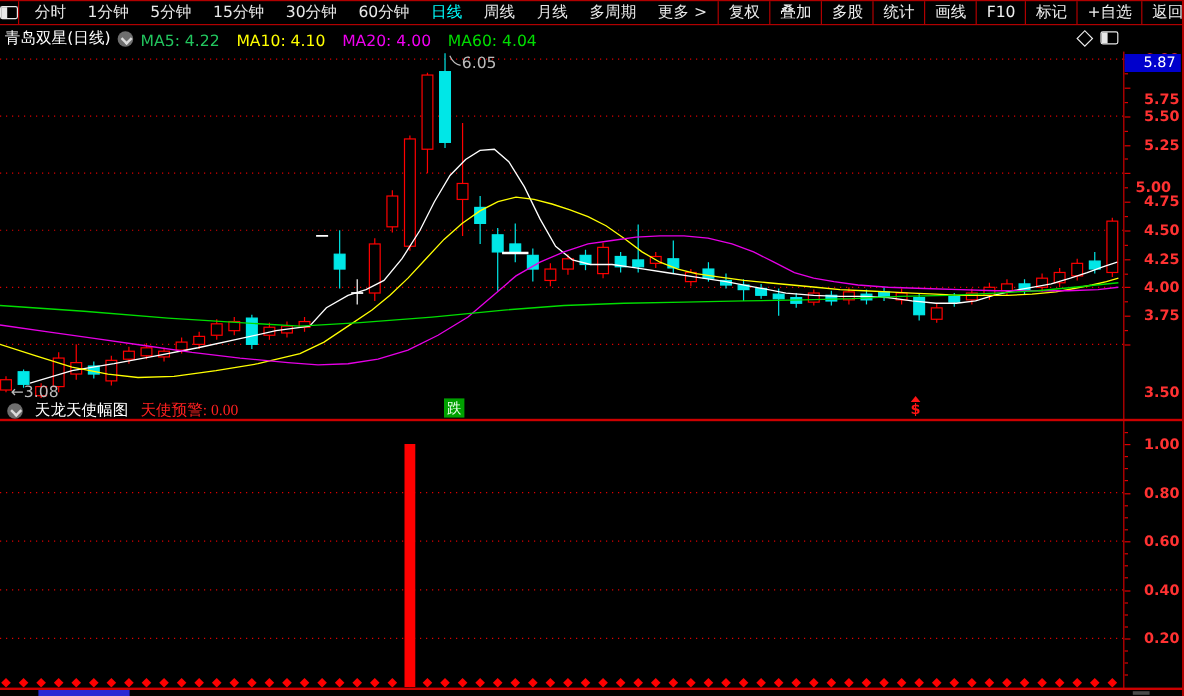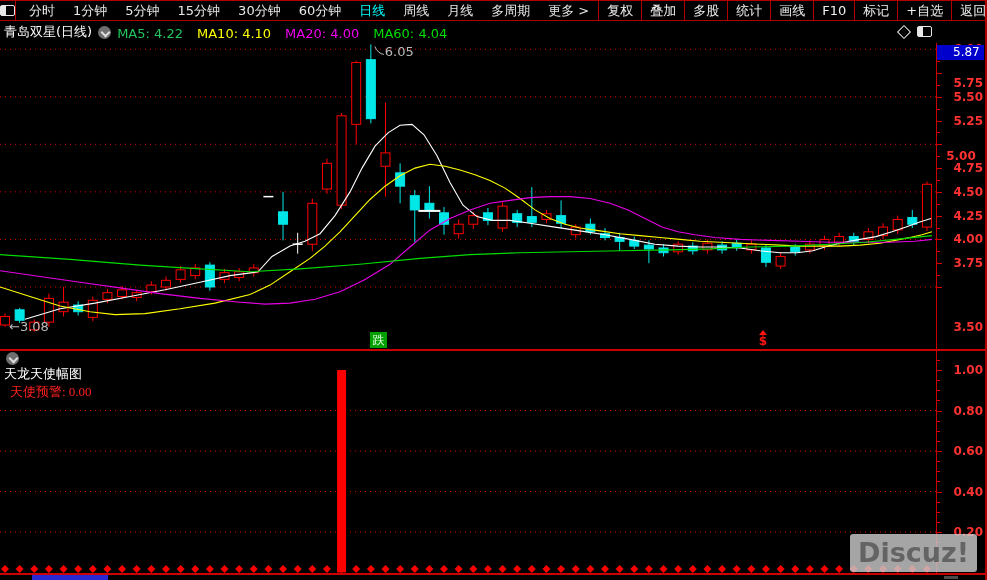--- a/index.html
+++ b/index.html
@@ -32,21 +32,21 @@
   #main-chart{position:absolute;left:0;top:43px;width:936px;height:307px;}
   #main-axis{position:absolute;left:937px;top:43px;width:48px;height:306px;overflow:hidden;}
   .axis-label{position:absolute;right:2px;width:44px;text-align:right;color:#ff3232;
         font-size:12px;font-weight:bold;line-height:14px;z-index:1;}
   .tick{position:absolute;left:0;height:1px;background:#dd0000;}
   #price-highlight{position:absolute;left:0;top:2px;width:47px;height:15px;background:#0000cc;
         color:#ffffff;font-size:12px;line-height:15px;padding-left:16px;box-sizing:border-box;z-index:2;}
   #axis-vline{position:absolute;left:936px;top:43px;width:1px;height:531px;background:#cc0000;}
   #divider{position:absolute;left:0;top:349px;width:987px;height:2px;background:#cc0000;}
   
-  #sub-header{position:absolute;left:0;top:352px;width:930px;height:16px;display:flex;align-items:flex-start;flex-direction:column;}
+  #sub-header{position:absolute;left:0;top:334px;width:930px;height:16px;display:flex;align-items:center;}
   #sub-title{color:#ffffff;font-size:13px;margin-left:4px;white-space:nowrap;}
   #sub-alert{color:#ff2020;font-size:13px;margin-left:10px;white-space:nowrap;font-family:Liberation Serif, serif;}
   #sub-chart{position:absolute;left:0;top:368px;width:936px;height:205px;}
   #sub-axis{position:absolute;left:937px;top:350px;width:48px;height:224px;overflow:hidden;}
   #bottom-line{position:absolute;left:0;top:573px;width:987px;height:2px;background:#cc0000;}
   #date-strip{position:absolute;left:32px;top:575px;width:76px;height:5px;background:#2929d4;}
   #right-border{position:absolute;left:985px;top:0;width:2px;height:580px;background:#b00000;}
   
   #fall-badge{position:absolute;left:370px;top:332px;width:17px;height:16px;background:#00a000;
         color:#eaffea;font-size:12px;line-height:16px;text-align:center;z-index:3;}
@@ -395,14 +395,13 @@
       <div class="tick" style="top: 192.1px; width: 3px;"></div>
       <div class="tick" style="top: 202.3px; width: 3px;"></div>
       <div class="tick" style="top: 212.4px; width: 3px;"></div>
     </div>
 
   <div id="bottom-line"></div>
   <div id="date-strip"></div>
   <div id="status-mark"></div>
   <div id="right-border"></div>
 
-  <div id="watermark">Discuz!</div>
 </div>
 
 </body></html>

